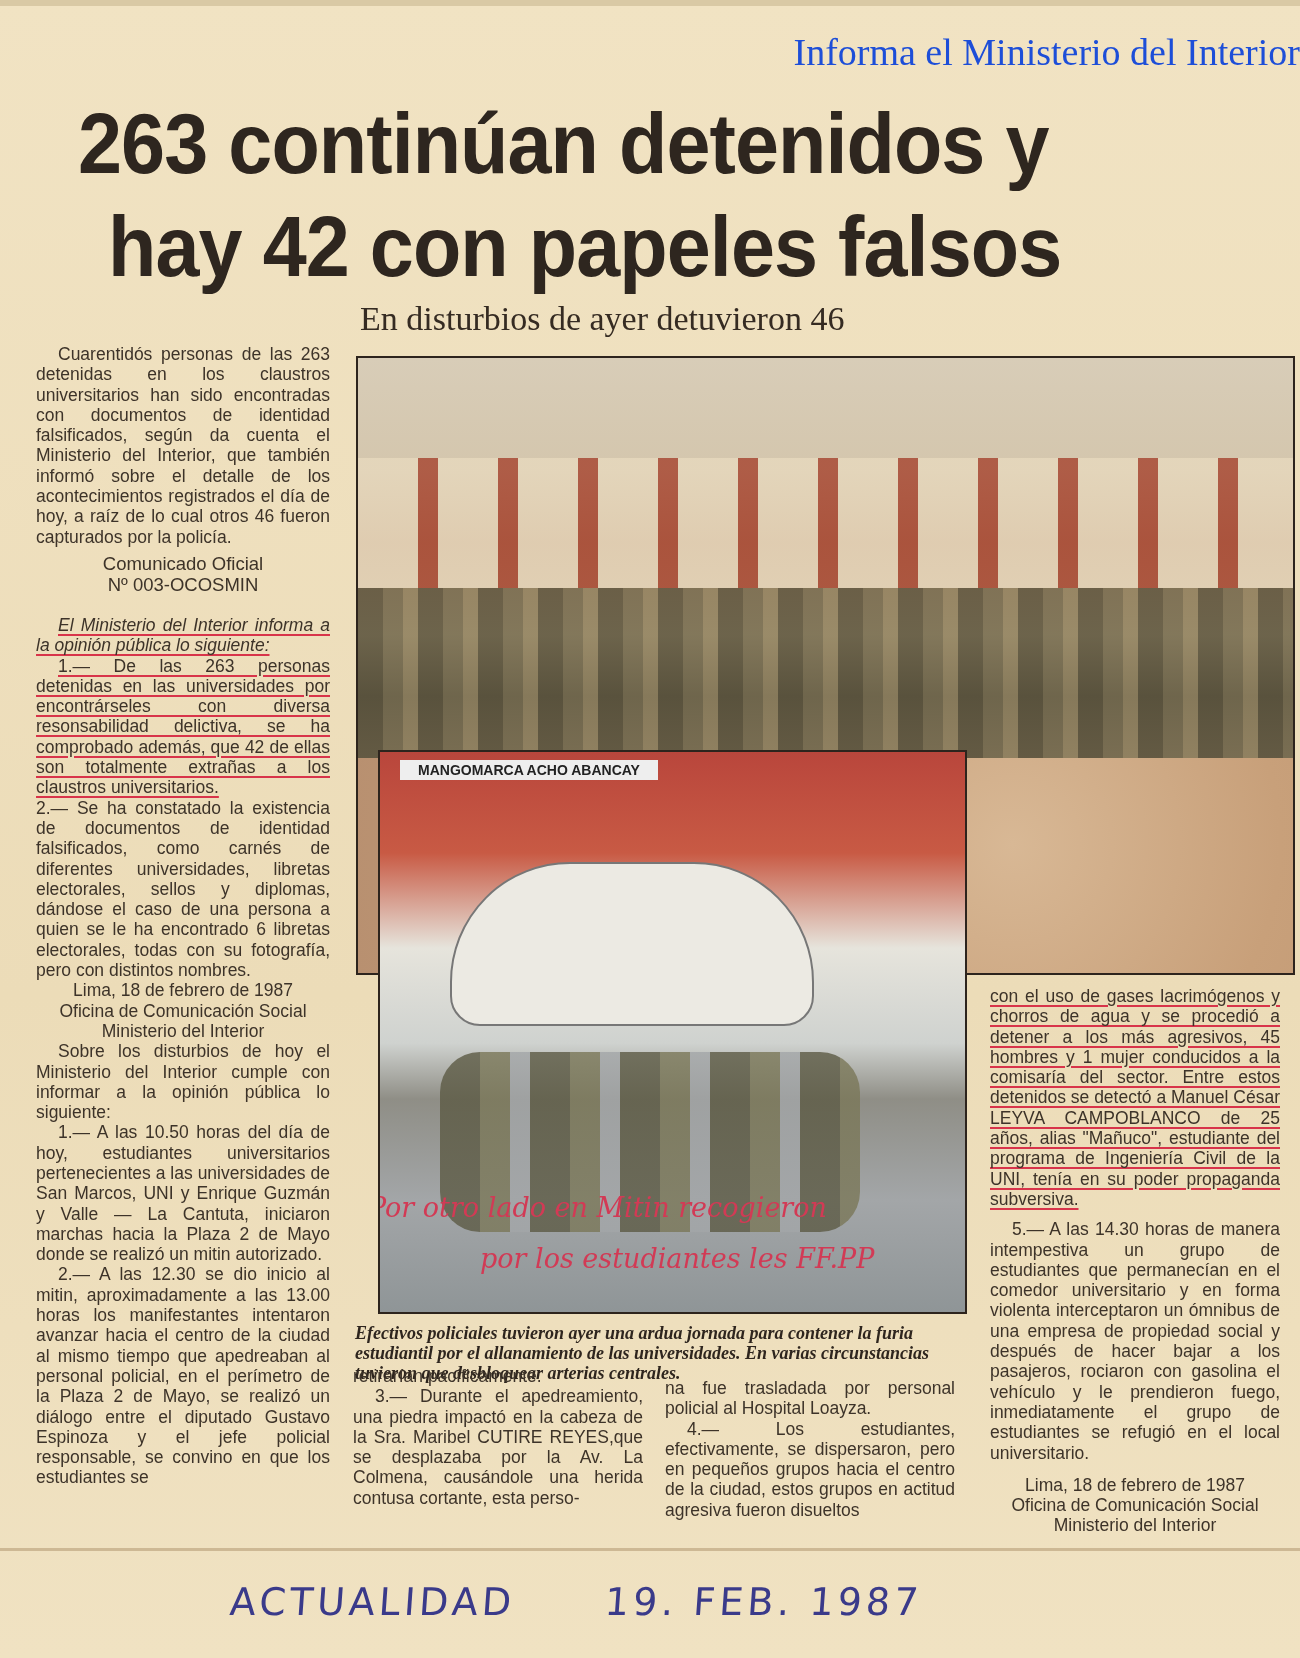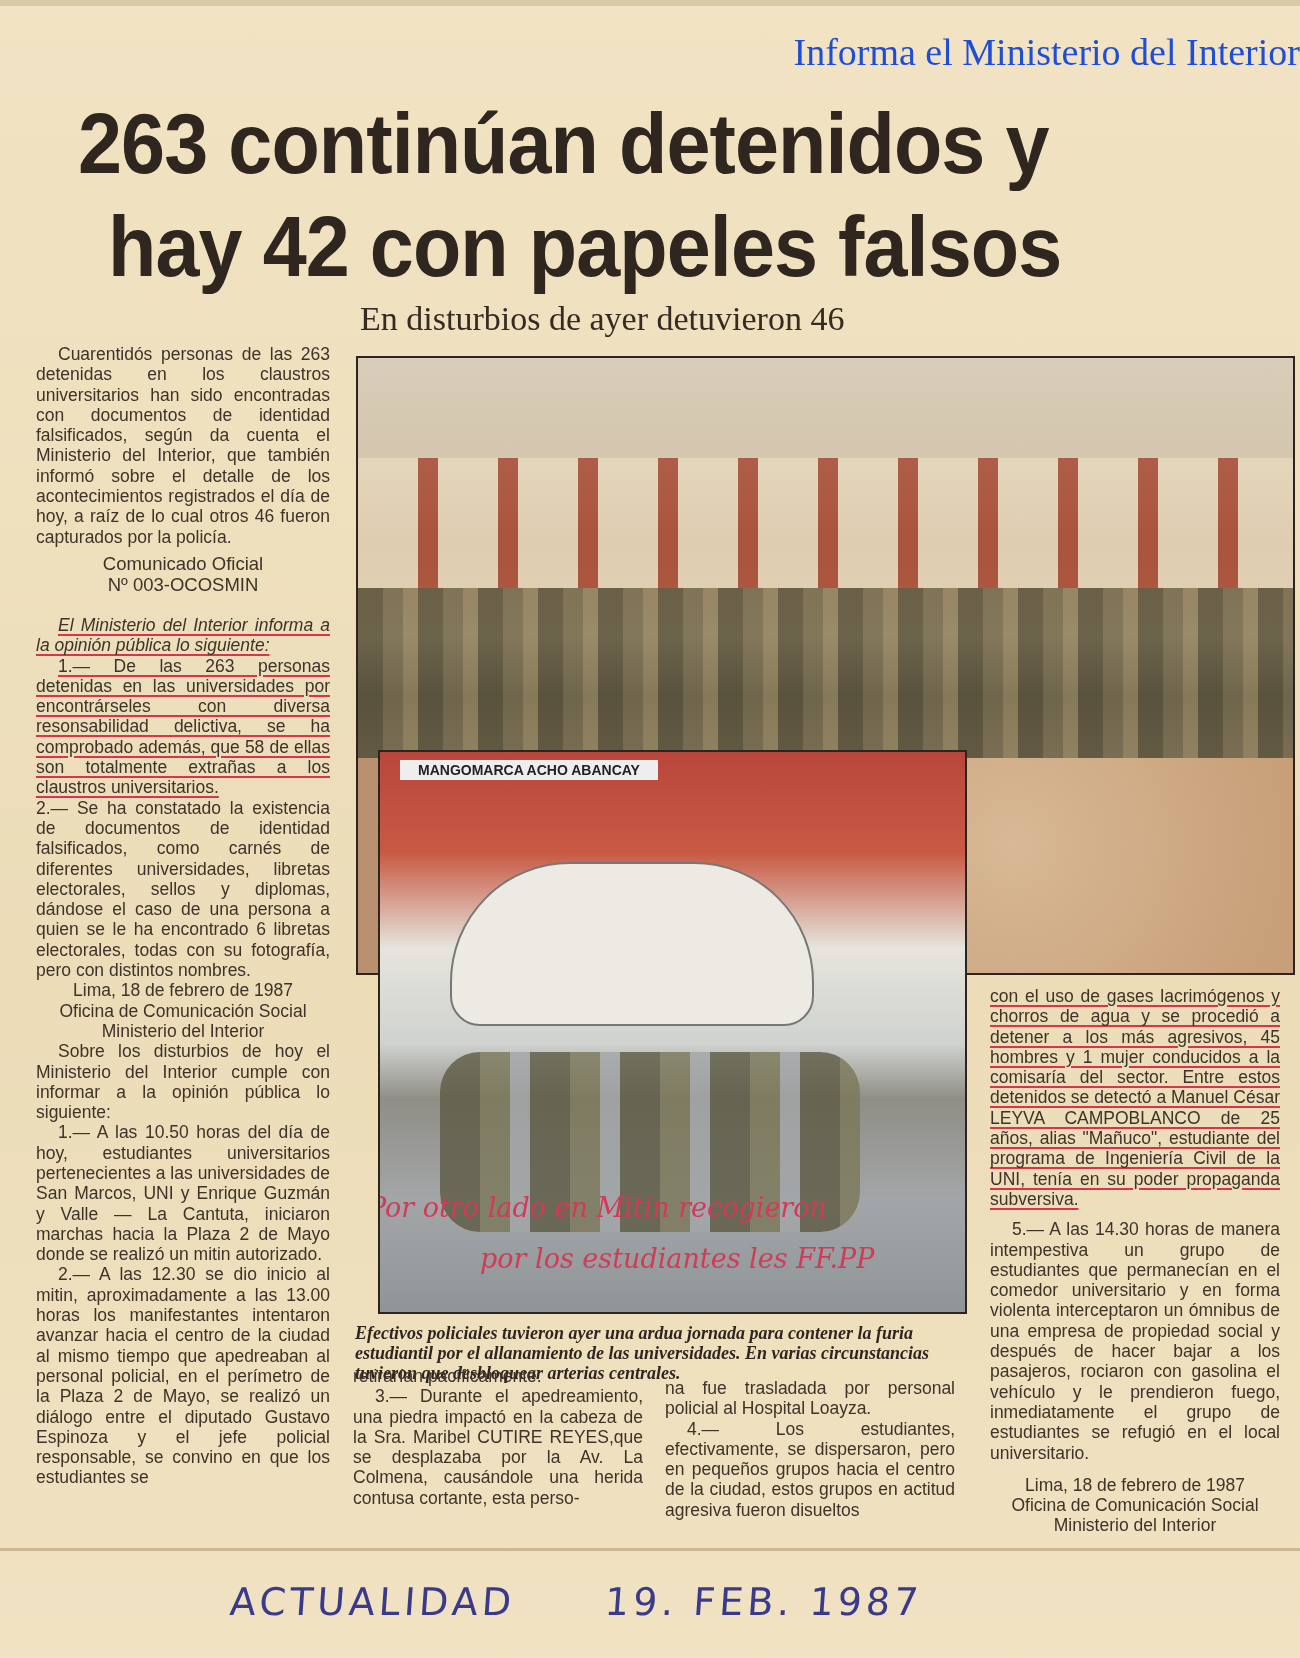--- a/index.html
+++ b/index.html
@@ -39,21 +39,21 @@
 <div class="kicker">Informa el Ministerio del Interior</div>
 <div class="headline h1">263 continúan detenidos y</div>
 <div class="headline h2">hay 42 con papeles falsos</div>
 <div class="subhead">En disturbios de ayer detuvieron 46</div>
 
 <div class="col" style="left:36px;top:344px;width:294px;">
   <p class="indent">Cuarentidós personas de las 263 detenidas en los claustros universitarios han sido encontradas con documentos de identidad falsificados, según da cuenta el Ministerio del Interior, que también informó sobre el detalle de los acontecimientos registrados el día de hoy, a raíz de lo cual otros 46 fueron capturados por la policía.</p>
   <p class="center bold" style="margin-top:6px;">Comunicado Oficial</p>
   <p class="center bold">Nº 003-OCOSMIN</p>
   <p class="indent ul" style="margin-top:20px;font-style:italic;">El Ministerio del Interior informa a la opinión pública lo siguiente:</p>
-  <p class="indent ul">1.— De las 263 personas detenidas en las universidades por encontrárseles con diversa resonsabilidad delictiva, se ha comprobado además, que 58 de ellas son totalmente extrañas a los claustros universitarios.</p>
+  <p class="indent ul">1.— De las 263 personas detenidas en las universidades por encontrárseles con diversa resonsabilidad delictiva, se ha comprobado además, que 42 de ellas son totalmente extrañas a los claustros universitarios.</p>
   <p>2.— Se ha constatado la existencia de documentos de identidad falsificados, como carnés de diferentes universidades, libretas electorales, sellos y diplomas, dándose el caso de una persona a quien se le ha encontrado 6 libretas electorales, todas con su fotografía, pero con distintos nombres.</p>
   <p class="center">Lima, 18 de febrero de 1987</p>
   <p class="center">Oficina de Comunicación Social</p>
   <p class="center">Ministerio del Interior</p>
   <p class="indent">Sobre los disturbios de hoy el Ministerio del Interior cumple con informar a la opinión pública lo siguiente:</p>
   <p class="indent">1.— A las 10.50 horas del día de hoy, estudiantes universitarios pertenecientes a las universidades de San Marcos, UNI y Enrique Guzmán y Valle — La Cantuta, iniciaron marchas hacia la Plaza 2 de Mayo donde se realizó un mitin autorizado.</p>
   <p class="indent">2.— A las 12.30 se dio inicio al mitin, aproximadamente a las 13.00 horas los manifestantes intentaron avanzar hacia el centro de la ciudad al mismo tiempo que apedreaban al personal policial, en el perímetro de la Plaza 2 de Mayo, se realizó un diálogo entre el diputado Gustavo Espinoza y el jefe policial responsable, se convino en que los estudiantes se</p>
 </div>
 
 <div class="photo1">

